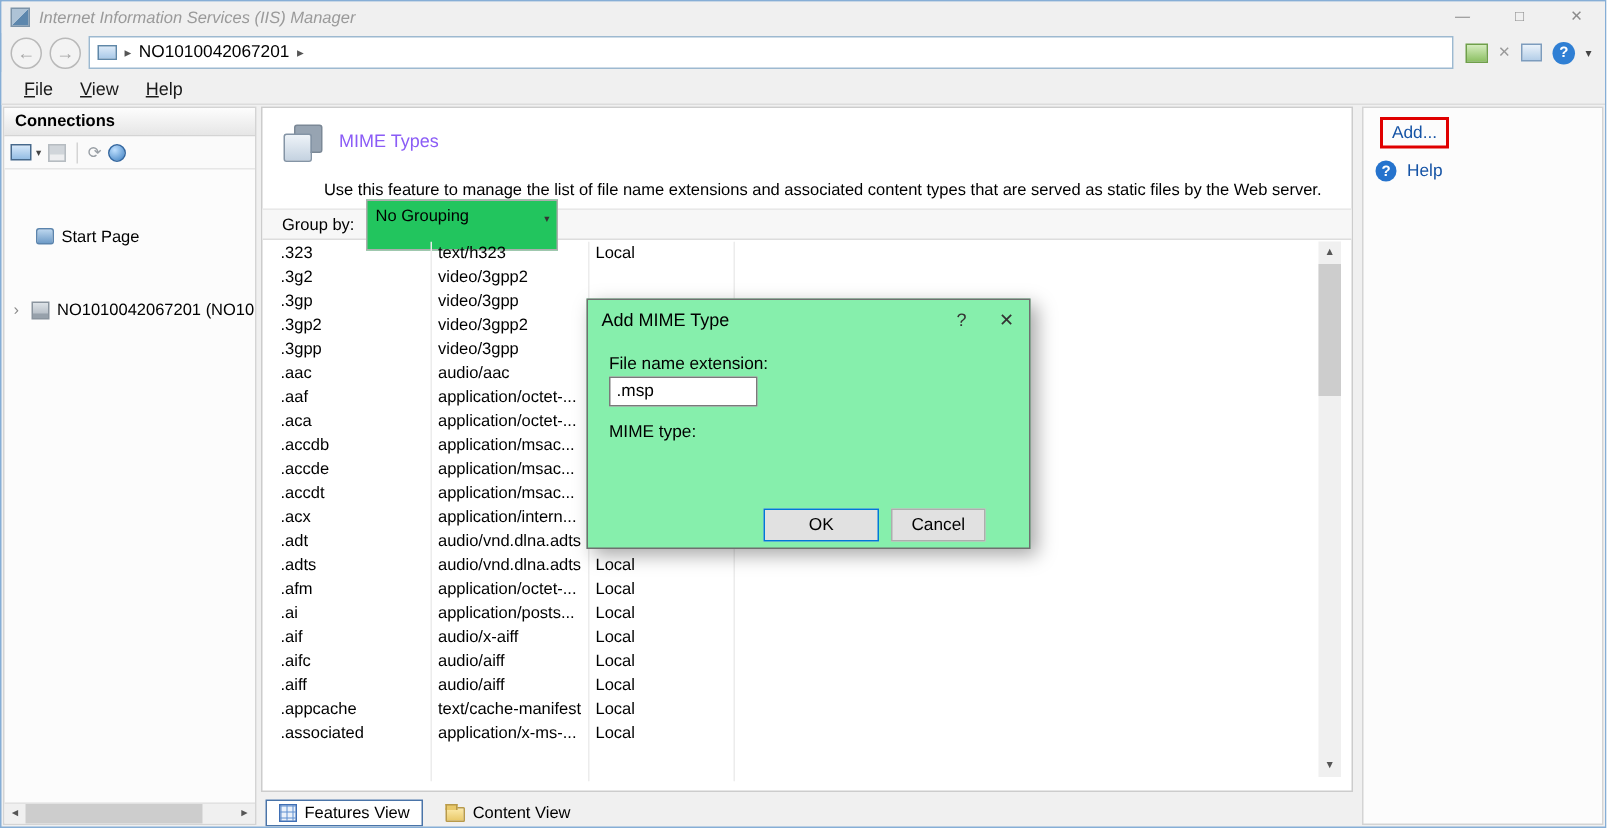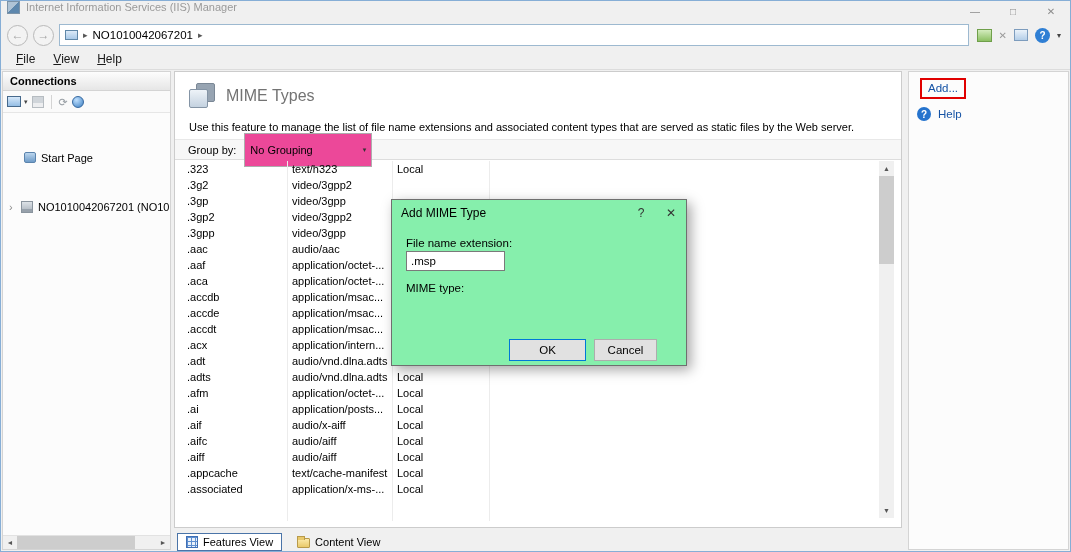--- a/index.html
+++ b/index.html
@@ -3,21 +3,21 @@
 <meta charset="utf-8">
 <style>
   * { margin:0; padding:0; box-sizing:border-box; }
   html,body { background:#fff; }
   body { font-family:"Liberation Sans","DejaVu Sans",sans-serif; }
 
   .window { position:relative; width:1071px; height:552px; background:#f0f0f0;
             border:1px solid #86aed6; overflow:hidden; font-size:12px; color:#000; }
 
   
-  .titlebar { position:absolute; top:0; left:0; right:0; height:21px; display:flex; align-items:flex-start; background:#f0f0f0; }
+  .titlebar { position:absolute; top:0; left:0; right:0; height:21px; display:flex; align-items:center; background:#f0f0f0;font-style:italic; }
   .app-icon { width:13px; height:13px; margin-left:6px; border:1px solid #7c93a8;
               background:linear-gradient(135deg,#aec3d6 0 50%,#5d87ad 50% 100%); }
   .title-text { margin-left:6px; font-size:11px; color:#9a9a9a; white-space:nowrap; }
   .win-controls { margin-left:auto; display:flex; height:100%; }
   .win-btn { width:38px; display:flex; align-items:center; justify-content:center; font-size:10px; color:#8b8b8b; cursor:default; }
 
   
   .addressbar { position:absolute; top:21px; left:0; right:0; height:26px; display:flex; align-items:center; padding:0 6px; gap:5px; }
   .nav-btn { width:21px; height:21px; border-radius:50%; border:1px solid #b9b9b9; background:#f3f3f3;
              color:#a5a5a5; font-size:12px; line-height:19px; text-align:center; flex:0 0 auto; }
@@ -62,25 +62,25 @@
   .h-scroll { position:absolute; left:0; right:0; bottom:0; height:14px; background:#f0f0f0; border-top:1px solid #e2e2e2; display:flex; }
   .h-arrow { width:14px; font-size:7px; color:#565656; display:flex; align-items:center; justify-content:center; }
   .h-thumb { width:118px; background:#cdcdcd; }
   .h-track { flex:1; }
 
   
   .card { position:absolute; left:173px; top:70px; width:728px; height:457px; background:#fff; border:1px solid #cccccc; }
   .feature-icon { position:absolute; left:14px; top:11px; width:27px; height:26px; }
   .fi-back { position:absolute; left:7px; top:0; width:19px; height:19px; background:#97a4b2; border:1px solid #7b8896; border-radius:2px; }
   .fi-front { position:absolute; left:0; top:6px; width:19px; height:19px; background:linear-gradient(#eef3f8,#c4d2e0); border:1px solid #8494a5; border-radius:2px; }
-  .feature-title { position:absolute; left:51px; top:15px; font-size:16px; color:#737373; }
-  .feature-desc { position:absolute; left:14px; top:49px; right:20px; font-size:11px; white-space:nowrap; overflow:hidden; }
+  .feature-title { position:absolute; left:51px; top:15px; font-size:12px; color:#8b5cf6; }
+  .feature-desc { position:absolute; left:14px; top:49px; right:20px; font-size:11px; white-space:nowrap; overflow:hidden;text-align:right; }
   .group-bar { position:absolute; left:0; top:67px; width:100%; height:21px; background:#f7f7f7;
                border-top:1px solid #e8e8e8; border-bottom:1px solid #dddddd; display:flex; align-items:center; padding-left:13px; gap:8px; font-size:11px; }
-  .group-select { width:128px; height:17px; background:#ec4899; border:1px solid #adadad; display:flex; align-items:center; padding:16px 5px; font-size:11px; cursor:default; }
+  .group-select { width:128px; height:17px; background:#22c55e; border:1px solid #adadad; display:flex; align-items:flex-end; padding:16px 5px; font-size:11px; cursor:default; }
   .group-select .dd { margin-left:auto; font-size:7px; color:#333; }
 
   .list-region { position:absolute; left:8px; top:89px; width:695px; bottom:6px; font-size:11px; overflow:hidden; }
   .col-line { position:absolute; top:0; bottom:0; width:1px; background:#ececec; }
   .col-line.c1 { left:104px; } .col-line.c2 { left:209px; } .col-line.c3 { left:306px; }
   .thead { position:relative; height:17px; border-bottom:1px solid #e8e8e8; }
   .th { position:absolute; top:2px; cursor:default; }
   .th.ext, .c.ext { left:4px; }
   .th.mime, .c.mime { left:109px; }
   .th.entry, .c.entry { left:214px; }

